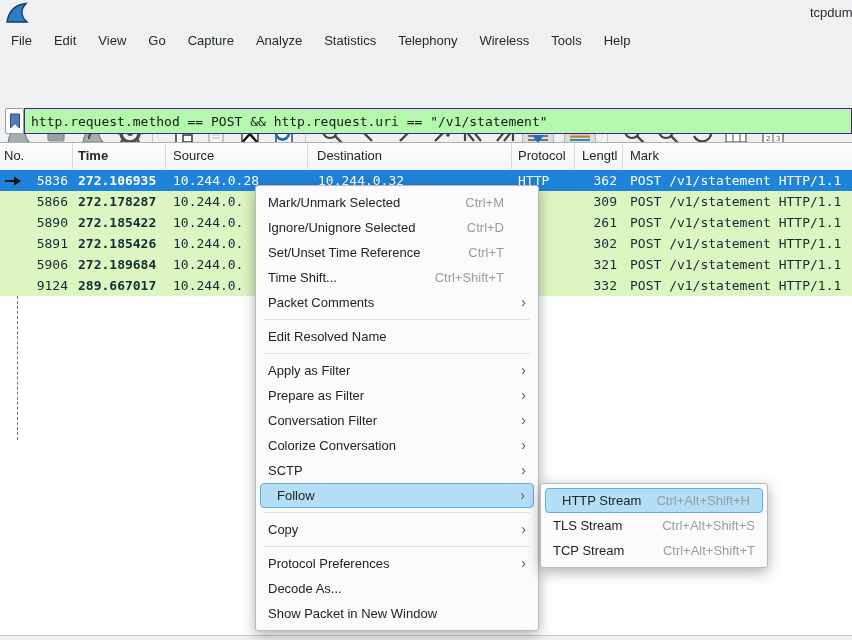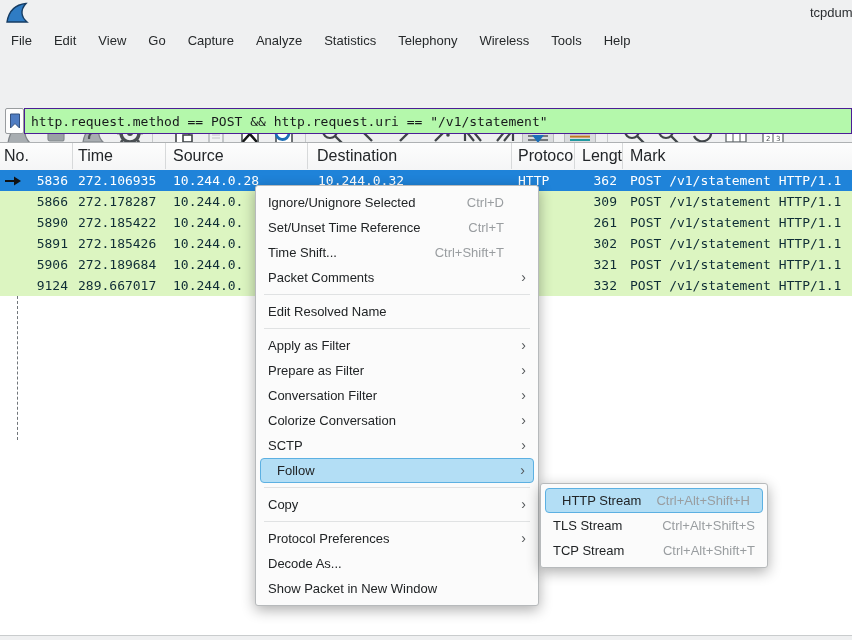--- a/index.html
+++ b/index.html
@@ -22,24 +22,24 @@
   .tbtn.pressed { background:#dadcde; border:1px solid #b6b9bb; }
   .tsep { position:absolute; top:66px; width:1px; height:26px; background:#c6c9cb; }
 
   
   .filterbar { position:absolute; left:0; top:108px; width:852px; height:28px; }
   .bookmark-btn { position:absolute; left:5px; top:0; width:19px; height:26px; background:#fdfdfd; border:1px solid #999c9f; border-radius:2px; display:flex; align-items:center; justify-content:center; }
   .filter-input { position:absolute; left:24px; top:0; width:828px; height:26px; background:#b4f8ab; border:1px solid #4c1d95; font-family:"DejaVu Sans Mono", monospace; font-size:13px; color:#17191b; padding:0 6px; outline:none; }
 
   
   .packet-area { position:absolute; left:0; top:142px; width:852px; height:493px; background:#ffffff; border-top:1px solid #aeb1b3; }
-  .plist-header { position:absolute; left:0; top:0; width:852px; height:40px; background:linear-gradient(#fdfdfd,#f1f2f3); border-bottom:1px solid #c3c6c8; font-size:16px; color:#232629; }
+  .plist-header { position:absolute; left:0; top:0; width:852px; height:40px; background:linear-gradient(#fdfdfd,#f1f2f3); border-bottom:1px solid #c3c6c8; font-size:13px; color:#232629; }
   .hcell { position:absolute; top:0; height:26px; line-height:26px; border-right:1px solid #d7d9da; overflow:hidden; white-space:nowrap; }
   .c-no   { left:0;   width:73px; }
-  .c-time { left:73px; width:93px; }
+  .c-time { left:73px; width:93px;font-weight:bold; }
   .c-src  { left:166px; width:142px; }
   .c-dst  { left:308px; width:204px; }
   .c-pro  { left:512px; width:63px; }
   .c-len  { left:575px; width:48px; }
   .c-info { left:623px; width:229px; border-right:none; }
   .hcell.c-no { padding-left:4px; } .hcell.c-time { padding-left:5px; }
   .hcell.c-src { padding-left:7px; } .hcell.c-dst { padding-left:9px; }
   .hcell.c-pro { padding-left:6px; } .hcell.c-len { padding-left:7px; }
   .hcell.c-info { padding-left:7px; }
 
@@ -354,20 +354,24 @@
     <svg class="row-arrow" width="18" height="12" viewBox="0 0 18 12">
         <line x1="1" y1="6" x2="11" y2="6" stroke="#101214" stroke-width="2"></line>
         <path d="M10 1.5 L17 6 L10 10.5 Z" fill="#101214"></path>
       </svg>
   </div>
 
   <div class="bottom-strip"></div>
 
   <div class="ctx-menu">
     <div class="mi">
+      <span class="mi-label">Mark/Unmark Selected</span>
+      <span class="mi-shortcut">Ctrl+M</span>
+    </div>
+    <div class="mi">
       <span class="mi-label">Ignore/Unignore Selected</span>
       <span class="mi-shortcut">Ctrl+D</span>
     </div>
     <div class="mi">
       <span class="mi-label">Set/Unset Time Reference</span>
       <span class="mi-shortcut">Ctrl+T</span>
     </div>
     <div class="mi">
       <span class="mi-label">Time Shift...</span>
       <span class="mi-shortcut">Ctrl+Shift+T</span>

